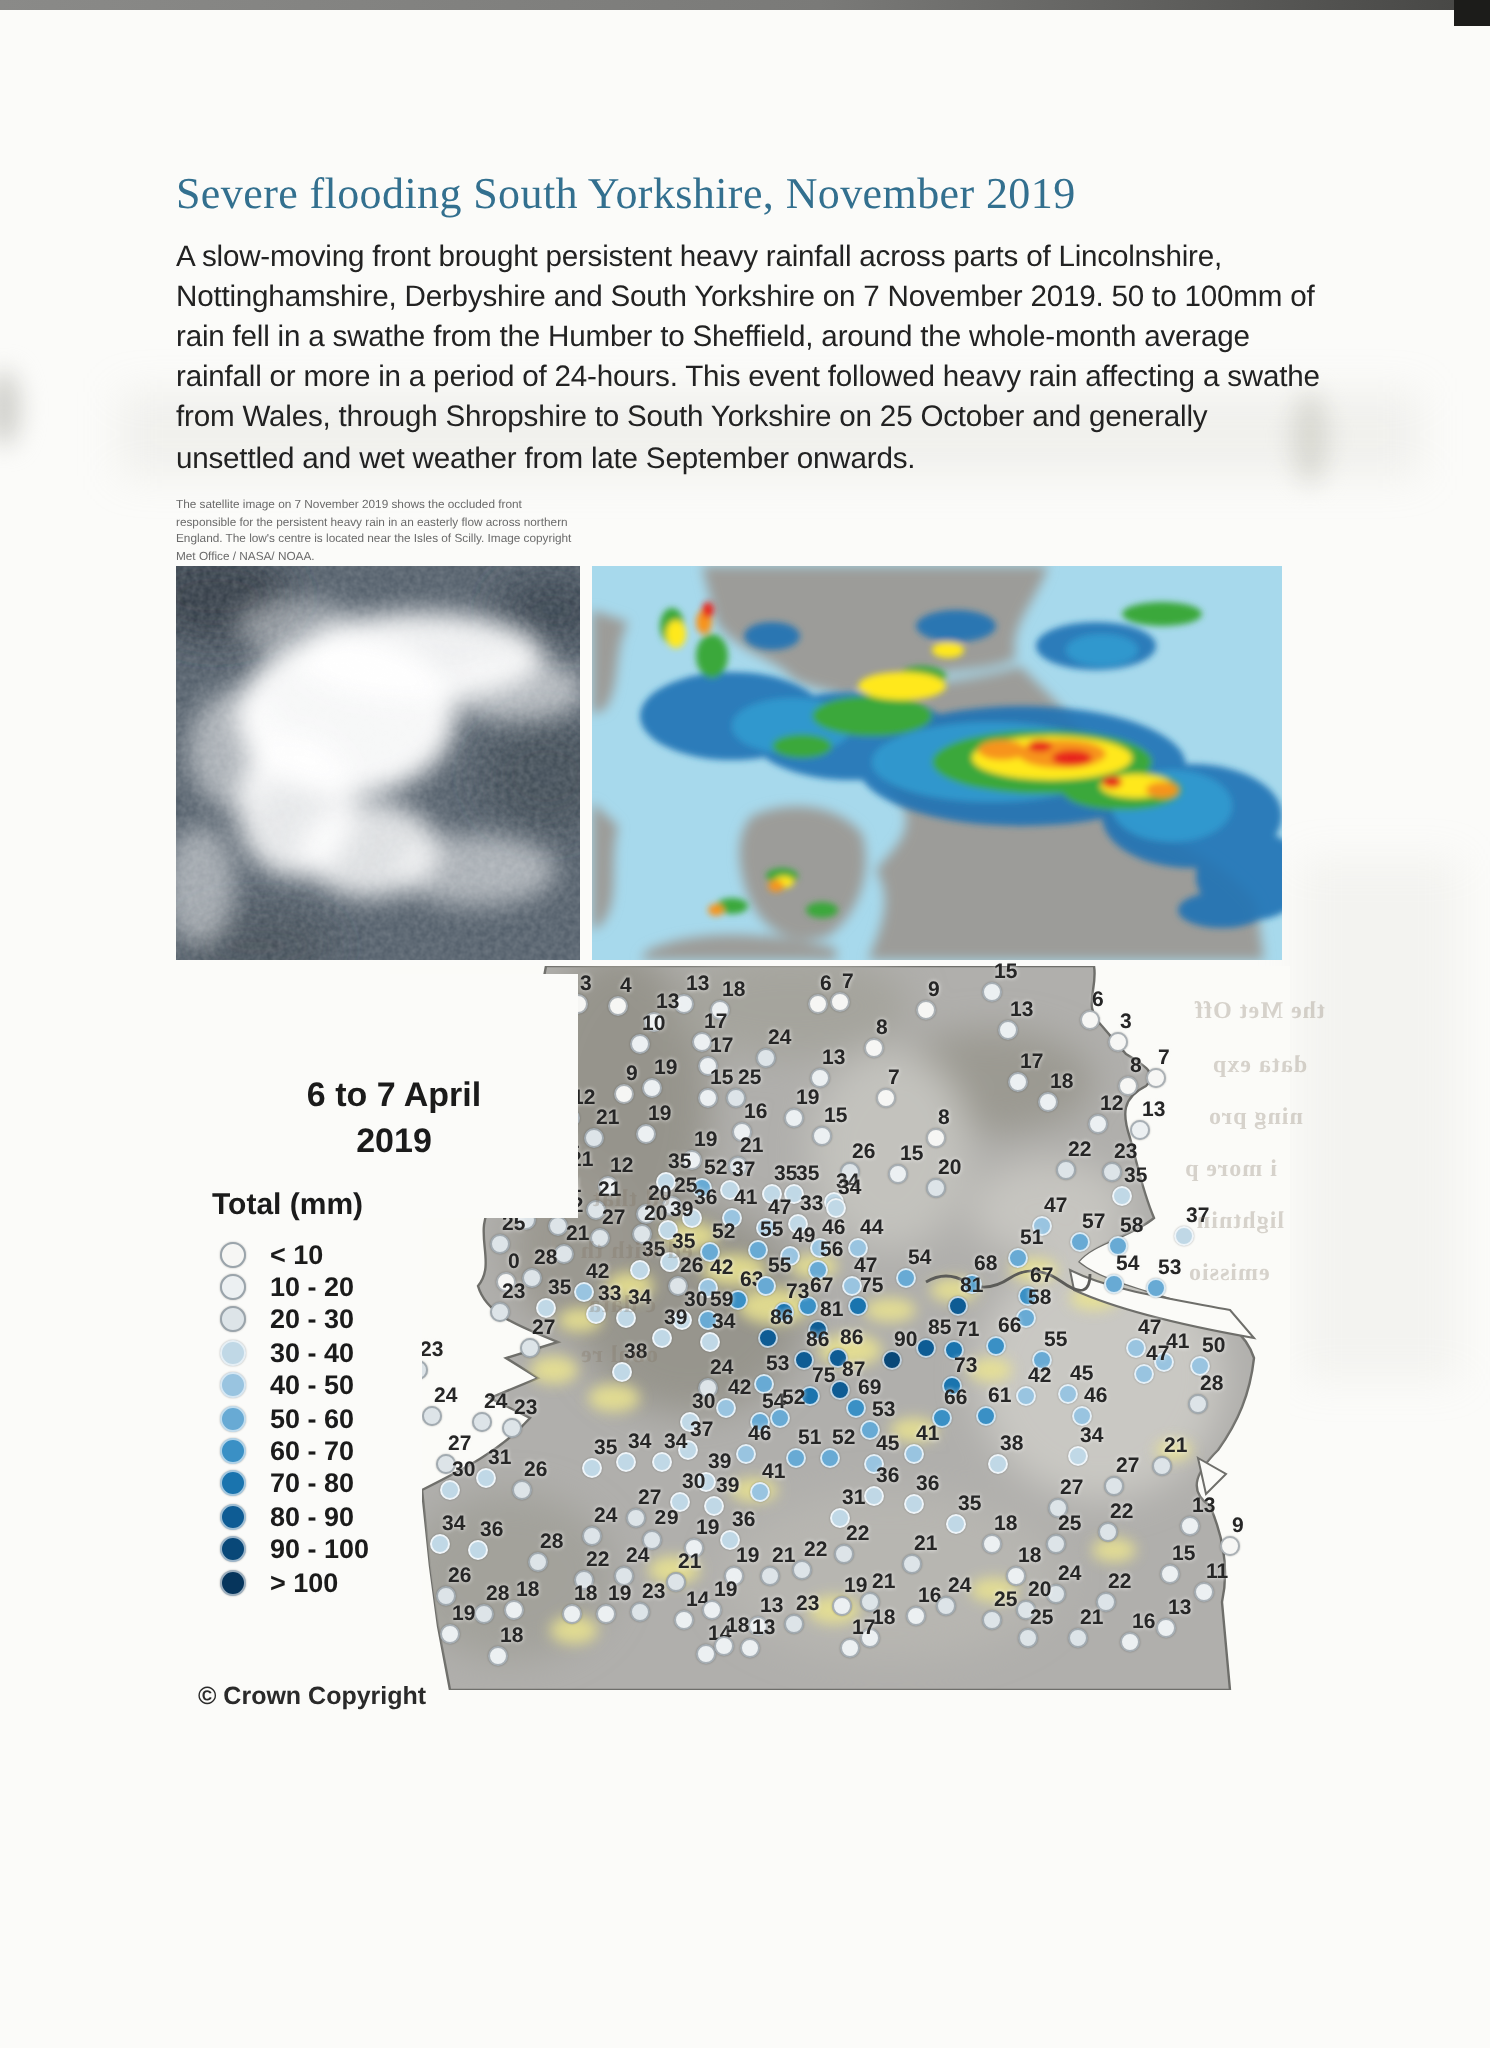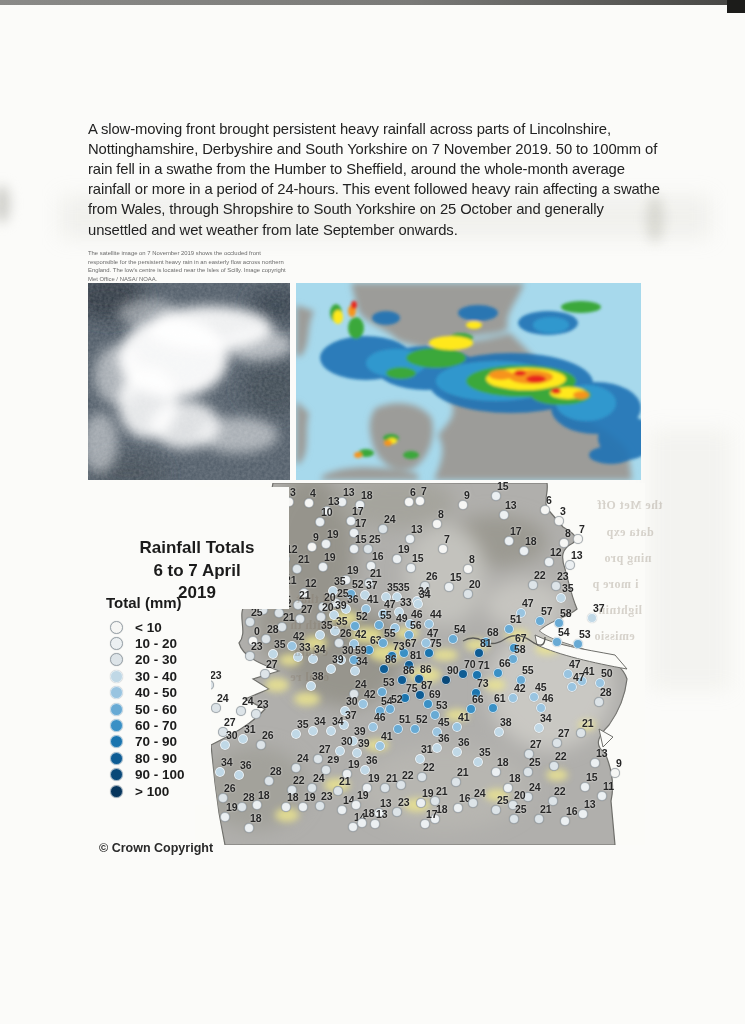--- a/index.html
+++ b/index.html
@@ -52,20 +52,21 @@
 
 <div class="page">
 
   <div class="scan-top"></div>
   <div class="scan-top-corner"></div>
   <div class="smudge" style="left:-6px;top:185px;width:16px;height:38px;background:#cfcfca;"></div>
   <div class="smudge" style="left:646px;top:196px;width:18px;height:46px;background:#dddDD8;background:#dcdcd6;"></div>
   <div class="band" style="left:60px;top:196px;width:650px;height:42px;background:rgba(205,203,196,.22);"></div>
   <div class="band" style="left:650px;top:430px;width:80px;height:260px;background:rgba(210,208,200,.18);"></div>
 
+  <div class="title">Severe flooding South Yorkshire, November 2019</div>
   <div class="para">A slow-moving front brought persistent heavy rainfall across parts of Lincolnshire, Nottinghamshire, Derbyshire and South Yorkshire on 7 November 2019. 50 to 100mm of rain fell in a swathe from the Humber to Sheffield, around the whole-month average rainfall or more in a period of 24-hours. This event followed heavy rain affecting a swathe from Wales, through Shropshire to South Yorkshire on 25 October and generally unsettled and wet weather from late September onwards.</div>
 
   <div class="cap-left">The satellite image on 7 November 2019 shows the occluded front responsible for the persistent heavy rain in an easterly flow across northern England. The low's centre is located near the Isles of Scilly. Image copyright Met Office / NASA/ NOAA.</div>
 
   <div class="sat">
     <svg width="202" height="197" viewBox="0 0 202 197">
       <defs>
         <filter id="b6">
             <feGaussianBlur stdDeviation="6"></feGaussianBlur>
           </filter>
@@ -416,21 +417,21 @@
         <span class="mlab" style="left: 198px; top: 157px;">73</span>
         <span class="mdot" style="left: 209px; top: 177px; background: rgb(14, 92, 148);"></span>
         <span class="mlab" style="left: 215px; top: 166px;">81</span>
         <span class="mdot" style="left: 313px; top: 171px; background: rgb(104, 170, 212);"></span>
         <span class="mlab" style="left: 319px; top: 160px;">58</span>
         <span class="mdot" style="left: 155px; top: 183px; background: rgb(192, 216, 230);"></span>
         <span class="mlab" style="left: 161px; top: 172px;">34</span>
         <span class="mdot" style="left: 184px; top: 181px; background: rgb(14, 92, 148);"></span>
         <span class="mlab" style="left: 190px; top: 170px;">86</span>
         <span class="mdot" style="left: 263px; top: 186px; background: rgb(14, 92, 148);"></span>
-        <span class="mlab" style="left: 269px; top: 175px;">70</span>
+        <span class="mlab" style="left: 269px; top: 175px;">85</span>
         <span class="mdot" style="left: 277px; top: 187px; background: rgb(26, 116, 174);"></span>
         <span class="mlab" style="left: 283px; top: 176px;">71</span>
         <span class="mdot" style="left: 298px; top: 185px; background: rgb(58, 144, 197);"></span>
         <span class="mlab" style="left: 304px; top: 174px;">66</span>
         <span class="mdot" style="left: 202px; top: 192px; background: rgb(14, 92, 148);"></span>
         <span class="mlab" style="left: 208px; top: 181px;">86</span>
         <span class="mdot" style="left: 219px; top: 191px; background: rgb(14, 92, 148);"></span>
         <span class="mlab" style="left: 225px; top: 180px;">86</span>
         <span class="mdot" style="left: 246px; top: 192px; background: rgb(9, 72, 120);"></span>
         <span class="mlab" style="left: 252px; top: 181px;">90</span>
@@ -693,21 +694,20 @@
         <span class="mdot" style="left: 221px; top: 315px; background: rgb(236, 240, 242); border-color: rgba(130, 140, 148, 0.65);"></span>
         <span class="mlab" style="left: 227px; top: 304px;">19</span>
       </div>
   </div>
 
   <div class="panel-top"></div>
   <div class="panel-left"></div>
 
 
   <div class="map-heading">
-    <div>Rainfall Totals</div>
     <div>6 to 7 April</div>
     <div>2019</div>
   </div>
 
   <div class="legend-title">Total (mm)</div>
   <div class="legend">
       <div class="lg-row">
         <span class="lg-dot" style="background: rgb(246, 246, 244); border-color: rgb(154, 164, 171);"></span>
         <span class="lg-lab">&lt; 10</span>
       </div>
@@ -730,21 +730,21 @@
       <div class="lg-row">
         <span class="lg-dot" style="background: rgb(104, 170, 212);"></span>
         <span class="lg-lab">50 - 60</span>
       </div>
       <div class="lg-row">
         <span class="lg-dot" style="background: rgb(58, 144, 197);"></span>
         <span class="lg-lab">60 - 70</span>
       </div>
       <div class="lg-row">
         <span class="lg-dot" style="background: rgb(26, 116, 174);"></span>
-        <span class="lg-lab">70 - 90</span>
+        <span class="lg-lab">70 - 80</span>
       </div>
       <div class="lg-row">
         <span class="lg-dot" style="background: rgb(14, 92, 148);"></span>
         <span class="lg-lab">80 - 90</span>
       </div>
       <div class="lg-row">
         <span class="lg-dot" style="background: rgb(9, 72, 120);"></span>
         <span class="lg-lab">90 - 100</span>
       </div>
       <div class="lg-row">

